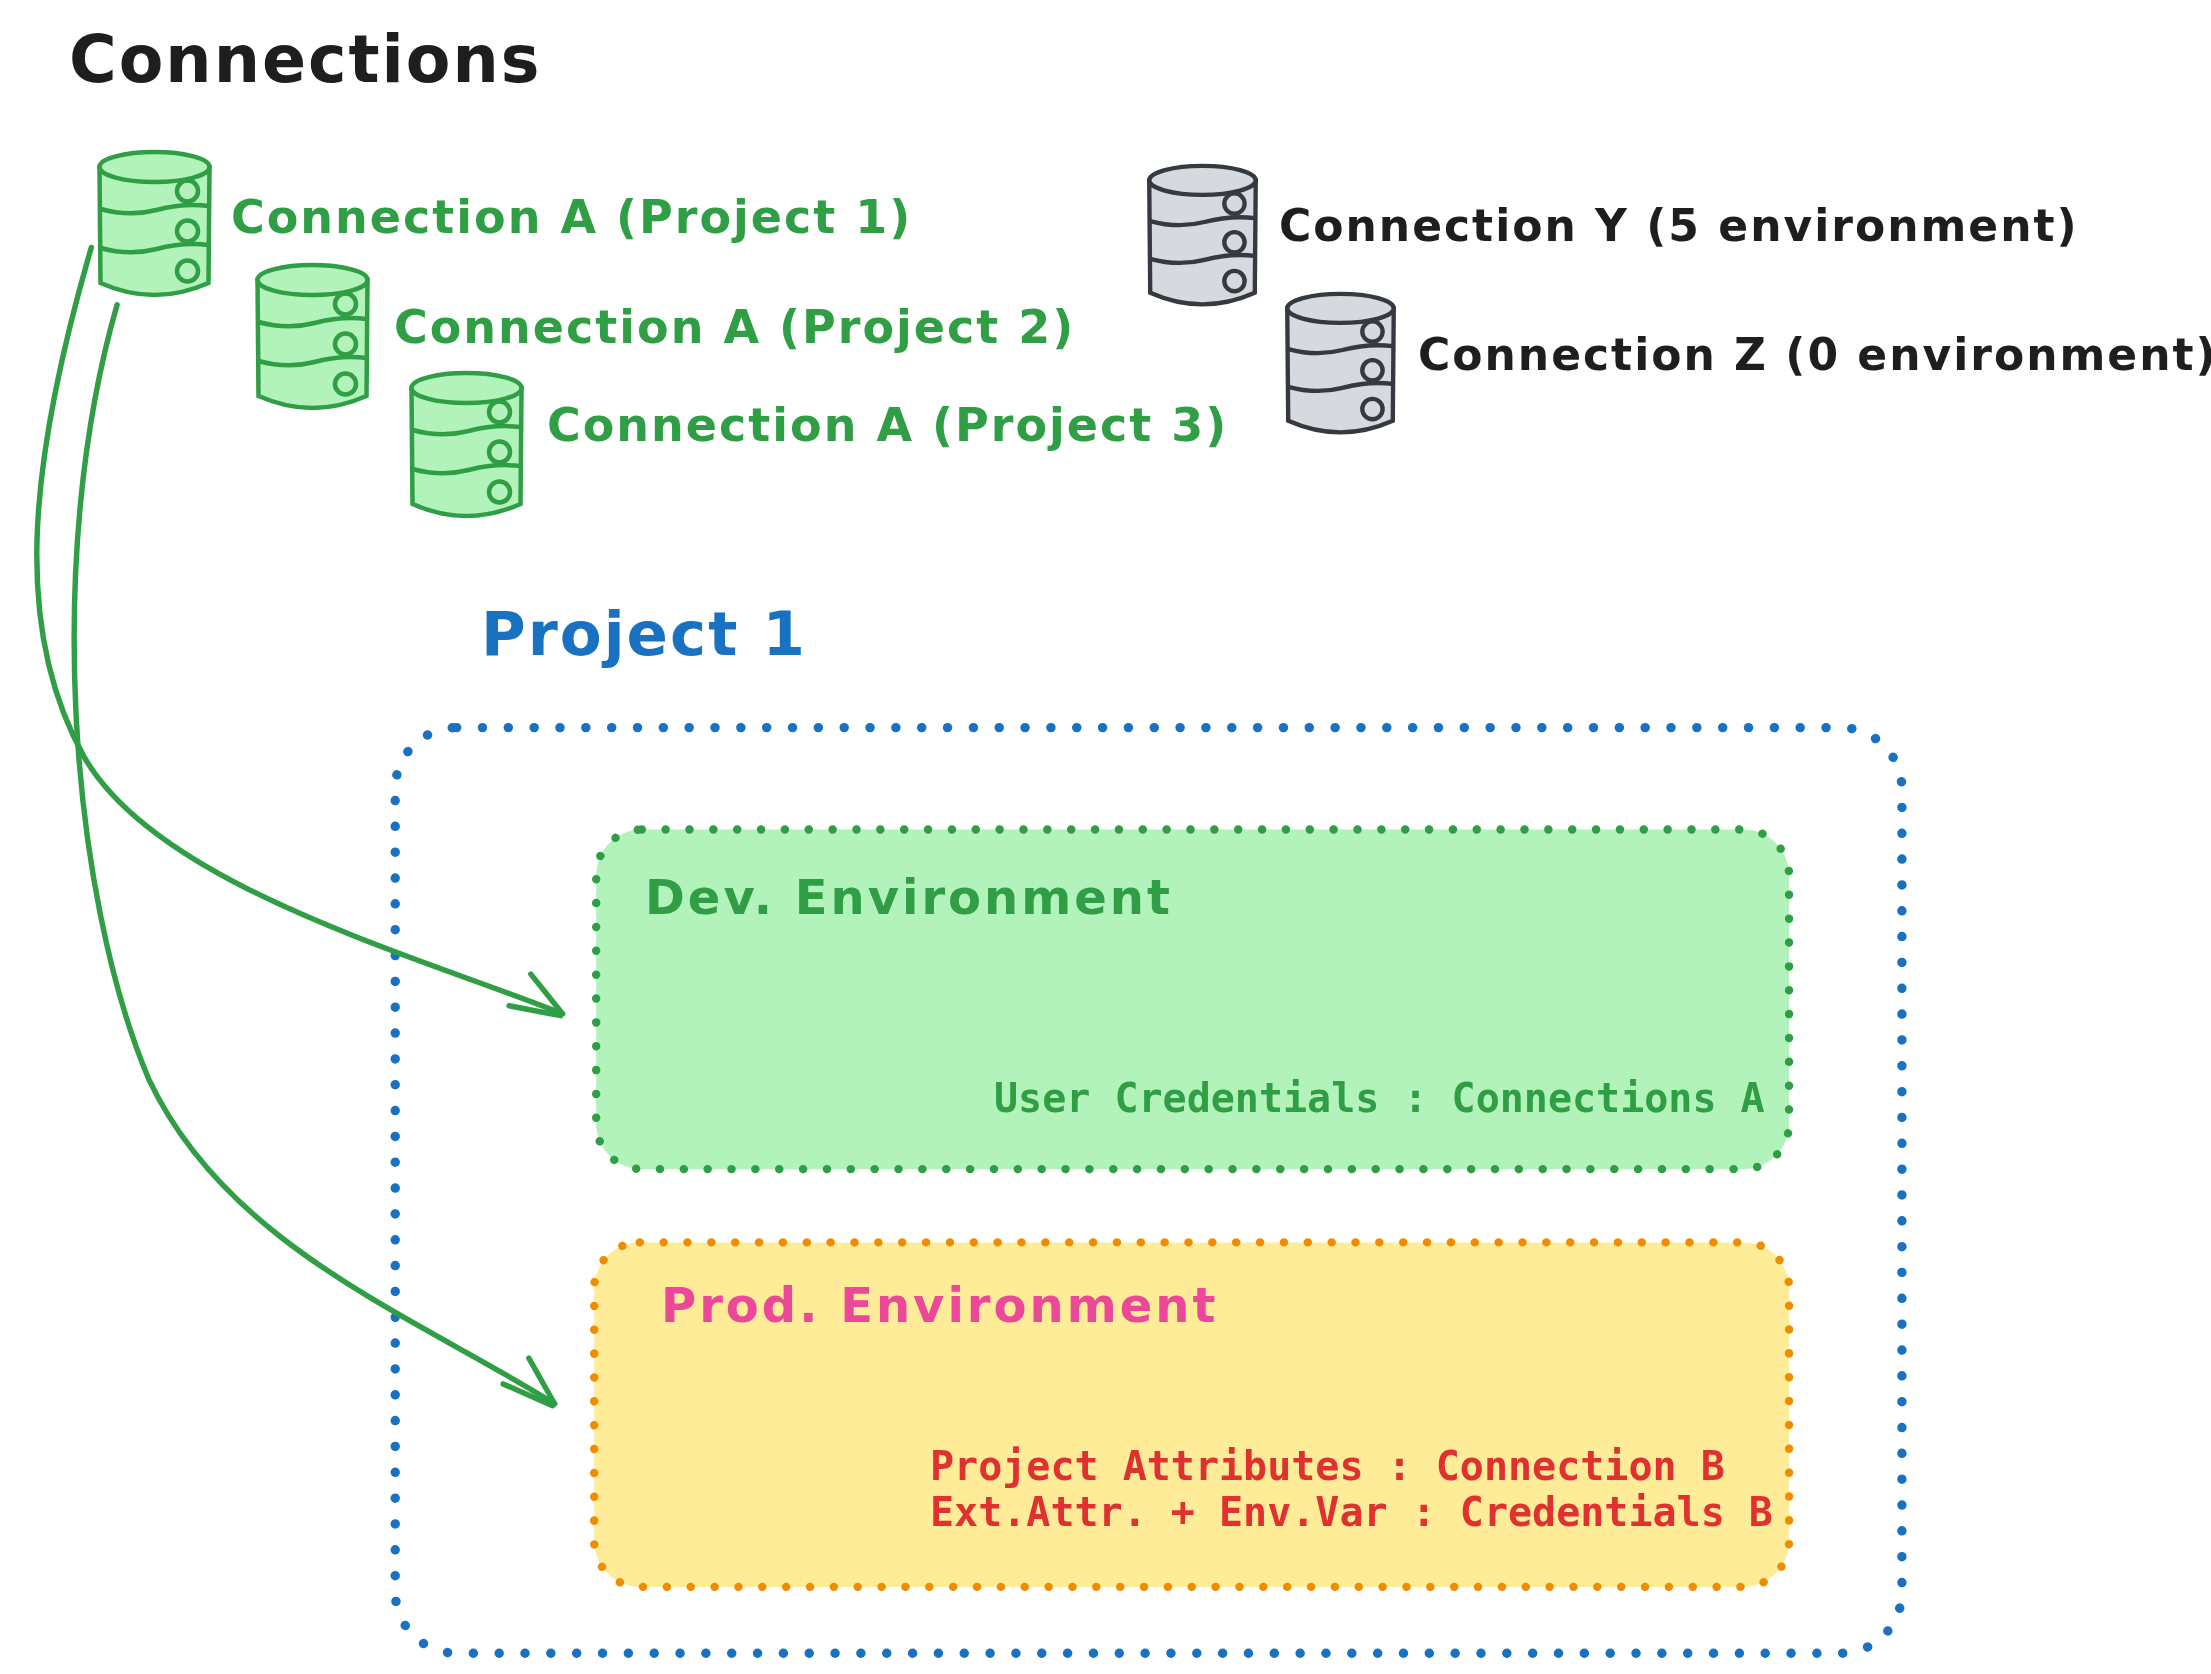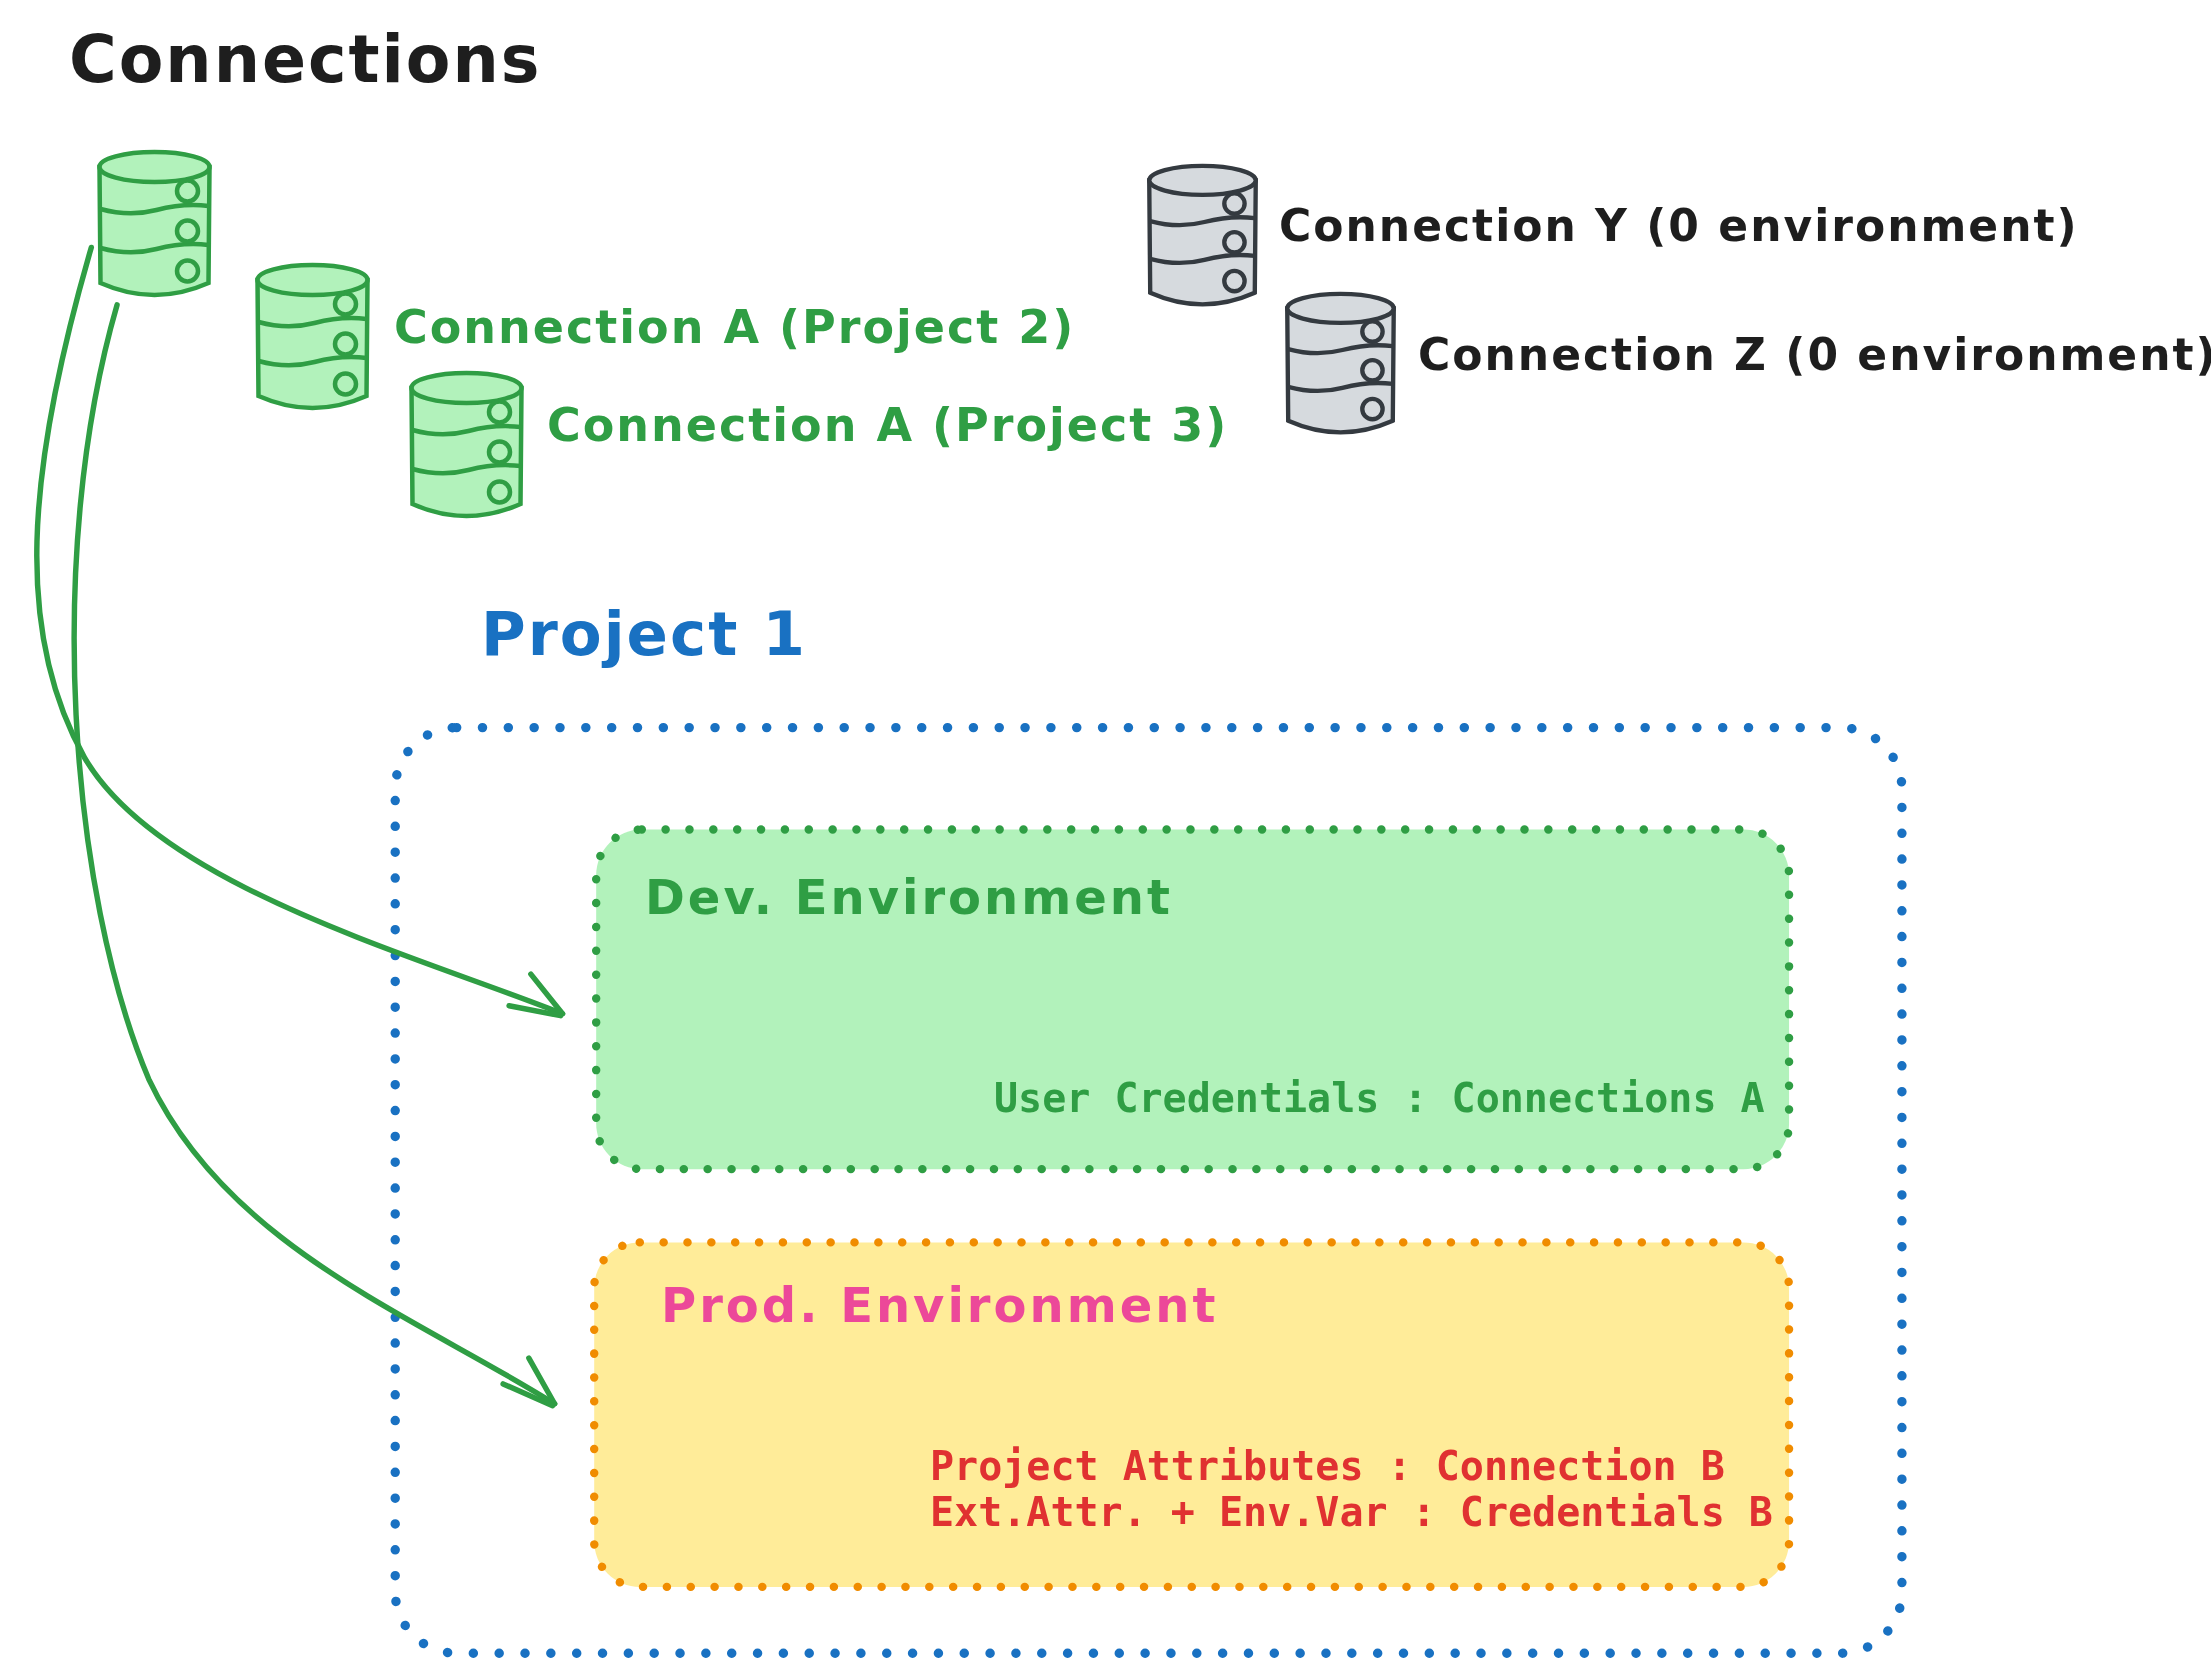--- a/index.html
+++ b/index.html
@@ -80,24 +80,25 @@
 
   <svg class="cyl" style="left:1143px;top:161px;color:#343a40;--db-fill:#d6dade" width="119" height="153" viewBox="0 0 120 158">
     <use href="#db-cyl"></use>
   </svg>
   <svg class="cyl" style="left:1281px;top:289px;color:#343a40;--db-fill:#d6dade" width="119" height="153" viewBox="0 0 120 158">
     <use href="#db-cyl"></use>
   </svg>
 
   <div class="abs title-main">Connections</div>
 
+  <div class="abs hand lbl-green lbl-1">Connection A (Project 1)</div>
   <div class="abs hand lbl-green lbl-2">Connection A (Project 2)</div>
   <div class="abs hand lbl-green lbl-3">Connection A (Project 3)</div>
 
-  <div class="abs hand lbl-ink lbl-y">Connection Y (0 environment)</div>
+  <div class="abs hand lbl-ink lbl-y">Connection Y (5 environment)</div>
   <div class="abs hand lbl-ink lbl-z">Connection Z (0 environment)</div>
 
   <div class="abs project-title">Project 1</div>
 
   <div class="abs hand env-title dev-title">Dev. Environment</div>
   <div class="abs mono dev-map">User Credentials : Connections A</div>
 
   <div class="abs hand env-title prod-title">Prod. Environment</div>
   <div class="abs mono prod-map">
     <div>Project Attributes : Connection B</div>

